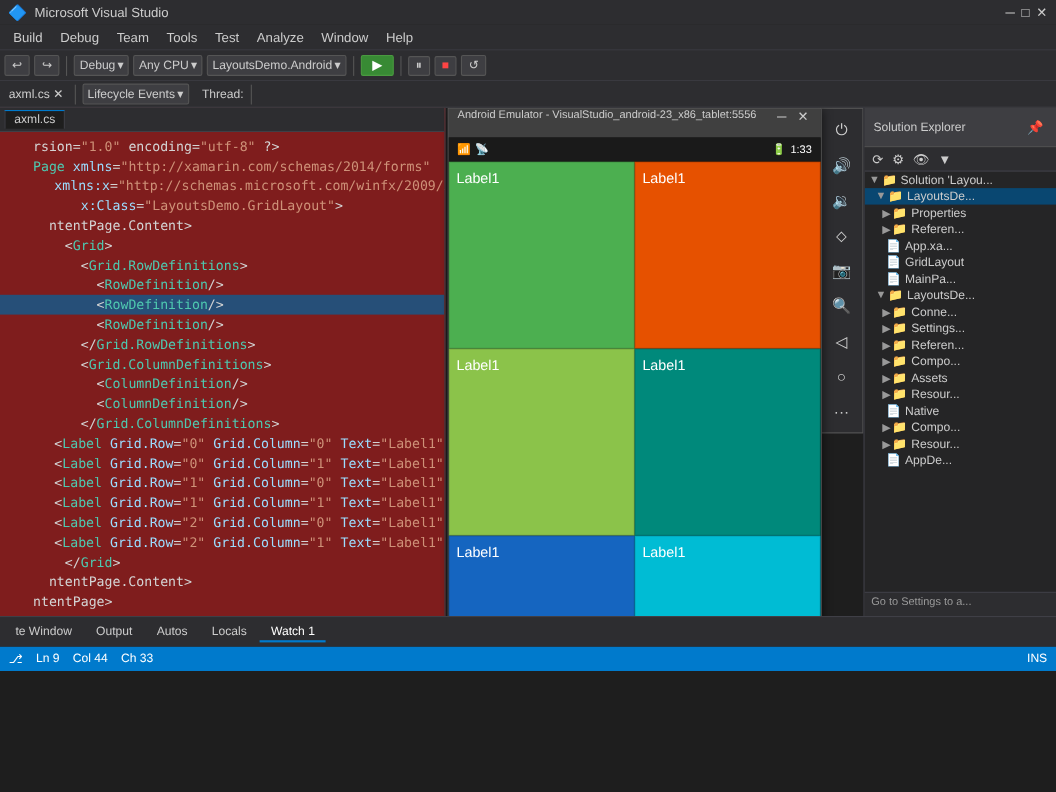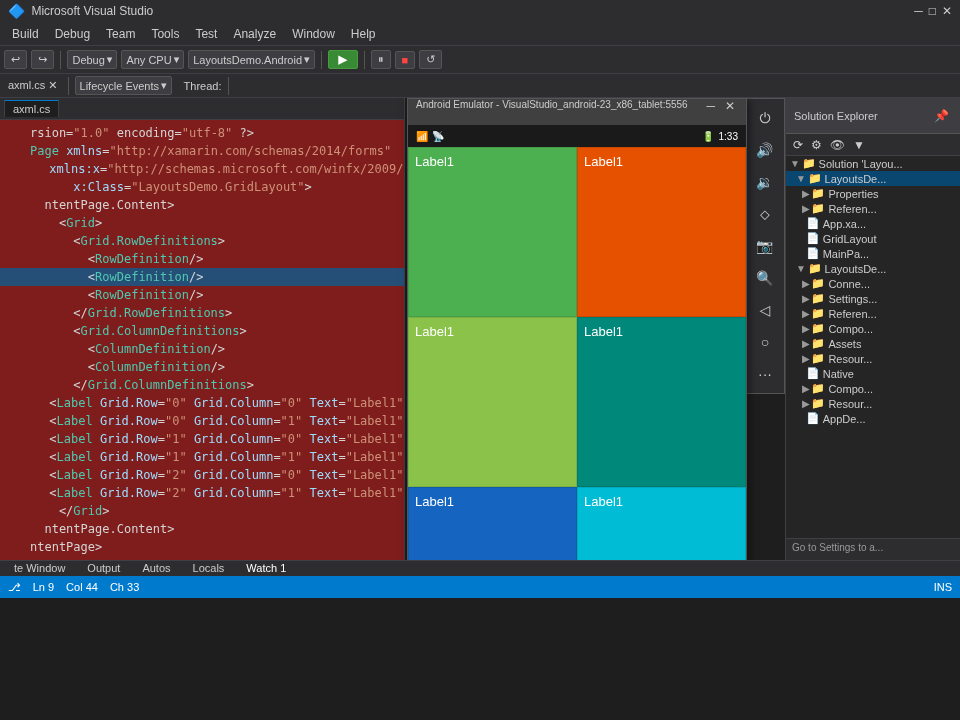--- a/index.html
+++ b/index.html
@@ -283,21 +283,21 @@
       white-space: nowrap;
       overflow: hidden;
     }
     .tree-item.selected { background: #094771; }
     .tree-arrow { font-size: 10px; margin-right: 2px; color: #999; }
     .tree-icon { margin-right: 3px; font-size: 11px; }
     .tree-label { font-size: 11px; color: #ccc; }
 
     
     .bottom-tabs {
-      height: 16px;
+      height: 28px;
       background: #2d2d30;
       display: flex;
       align-items: center;
       padding: 0 4px;
       border-top: 1px solid #3f3f46;
       gap: 2px;
     }
     .bottom-tab {
       padding: 2px 10px;
       font-size: 11px;

